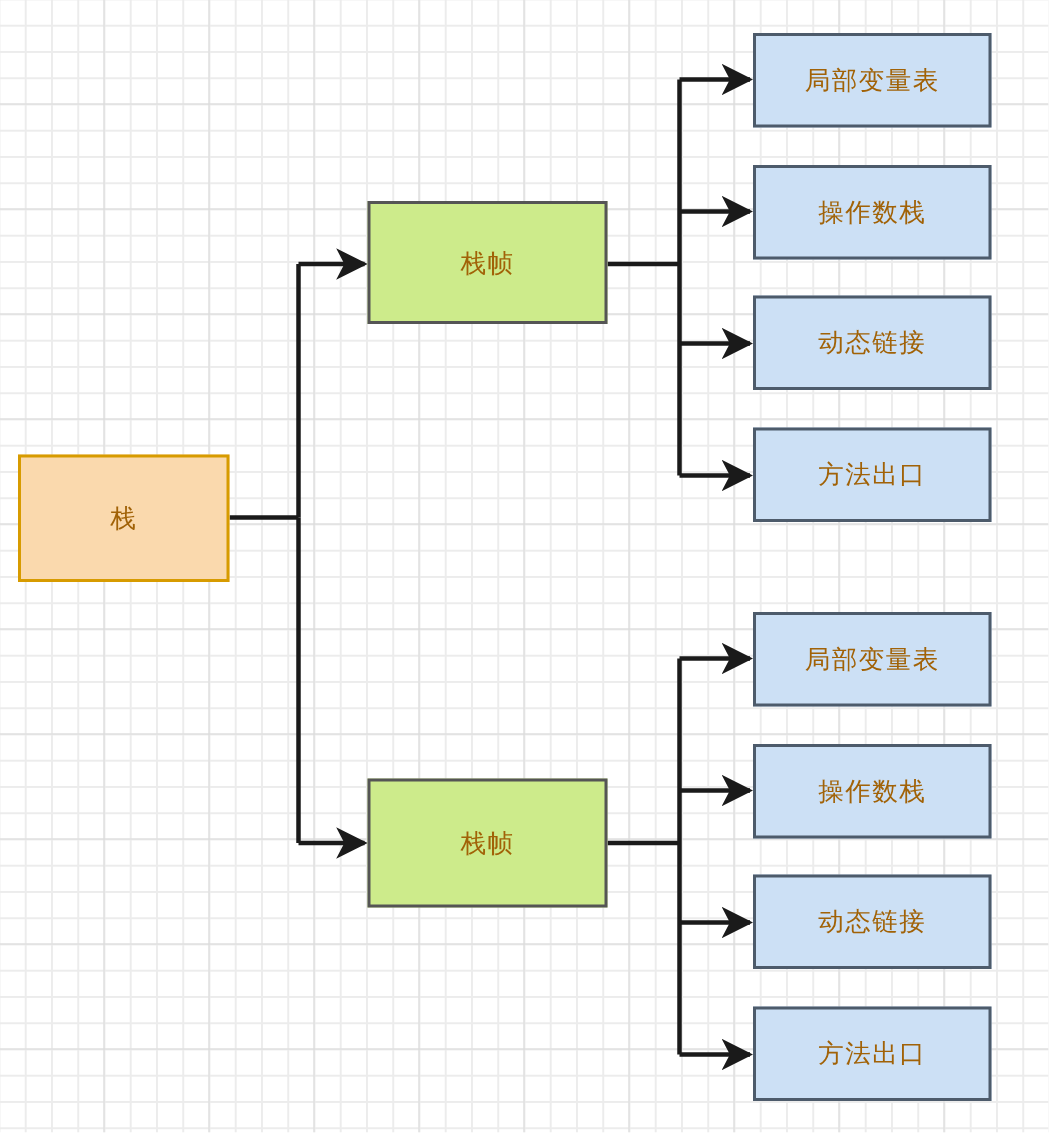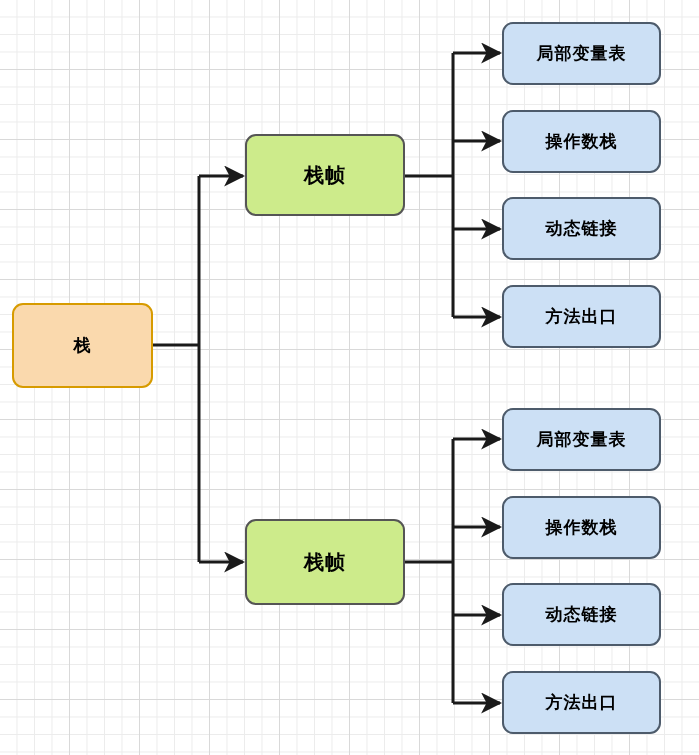--- a/index.html
+++ b/index.html
@@ -25,35 +25,34 @@
     background-position: -1px -1px, -1px -1px, -1px -1px, -1px -1px;
     overflow: hidden;
     font-family: "DejaVu Sans", "Liberation Sans", sans-serif;
   }
   .node {
     position: absolute;
     box-sizing: border-box;
     display: flex;
     align-items: center;
     justify-content: center;
-    font-weight: bold;
+    font-weight: normal;
     letter-spacing: 1px;
-    color: #000000;
+    color: #a16207;
     z-index: 3;
-    border-radius: 11px;
   }
   .node-root {
     background: #fad9ad;
     border: 2px solid #d79b00;
     font-size: 17px;
   }
   .node-frame {
     background: #cdeb8b;
     border: 2px solid #555555;
-    font-size: 20px;
+    font-size: 17px;
   }
   .node-leaf {
     background: #cce0f5;
     border: 2px solid #4d5b6b;
     font-size: 17px;
   }
   svg.wires {
     position: absolute;
     left: 0;
     top: 0;

